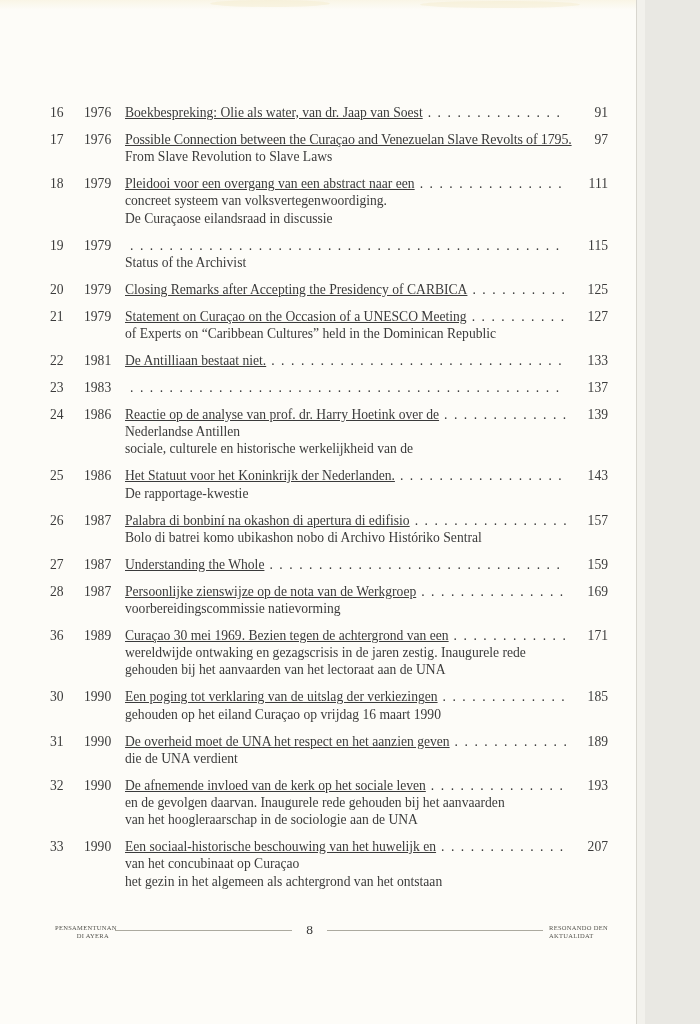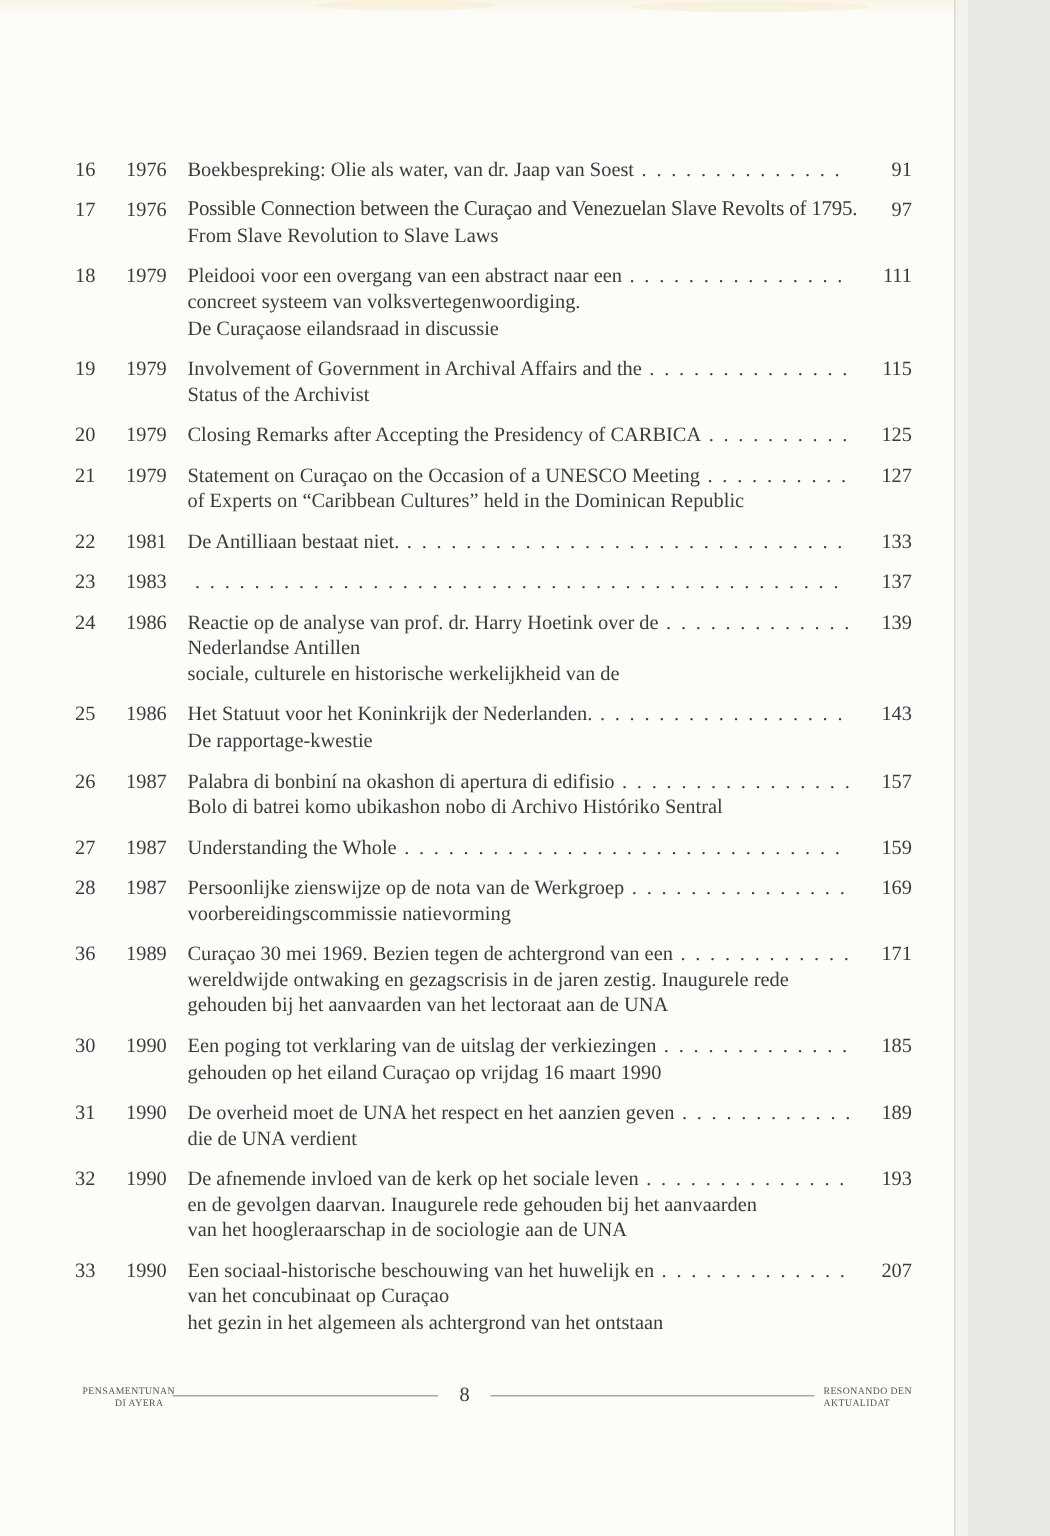--- a/index.html
+++ b/index.html
@@ -37,21 +37,21 @@
     grid-template-columns: 34px 41px 1fr 40px;
     margin-bottom: 9.8px;
     font-size: 13.6px;
     line-height: 17.2px;
   }
   .entry .no   { grid-column: 1; }
   .entry .year { grid-column: 2; }
   .entry .body { grid-column: 3; min-width: 0; }
   .entry .pg   { grid-column: 4; text-align: right; align-self: start; }
   .firstline { display: flex; align-items: baseline; }
-  .firstline .t { white-space: nowrap; flex: 0 0 auto; }
+  .firstline .t { white-space: nowrap; flex: 0 0 auto; text-decoration: underline; }
   .leader {
     flex: 1 1 auto; overflow: hidden; white-space: nowrap;
     letter-spacing: 6.5px; margin-left: 5px; margin-right: 2px;
   }
   .condensed .t {
     font-size: 14px; letter-spacing: -0.15px;
   }
   .subline { white-space: nowrap; }
   
   #footer {
@@ -121,21 +121,20 @@
           <div class="subline">concreet systeem van volksvertegenwoordiging.</div>
           <div class="subline">De Curaçaose eilandsraad in discussie</div>
         </div>
         <div class="pg">111</div>
       </div>
       <div class="entry">
         <div class="no">19</div>
         <div class="year">1979</div>
         <div class="body">
           <div class="firstline">
-            <span class="t">Involvement of Government in Archival Affairs and the</span>
             <span class="leader">................................................................................</span>
           </div>
           <div class="subline">Status of the Archivist</div>
         </div>
         <div class="pg">115</div>
       </div>
       <div class="entry">
         <div class="no">20</div>
         <div class="year">1979</div>
         <div class="body">

